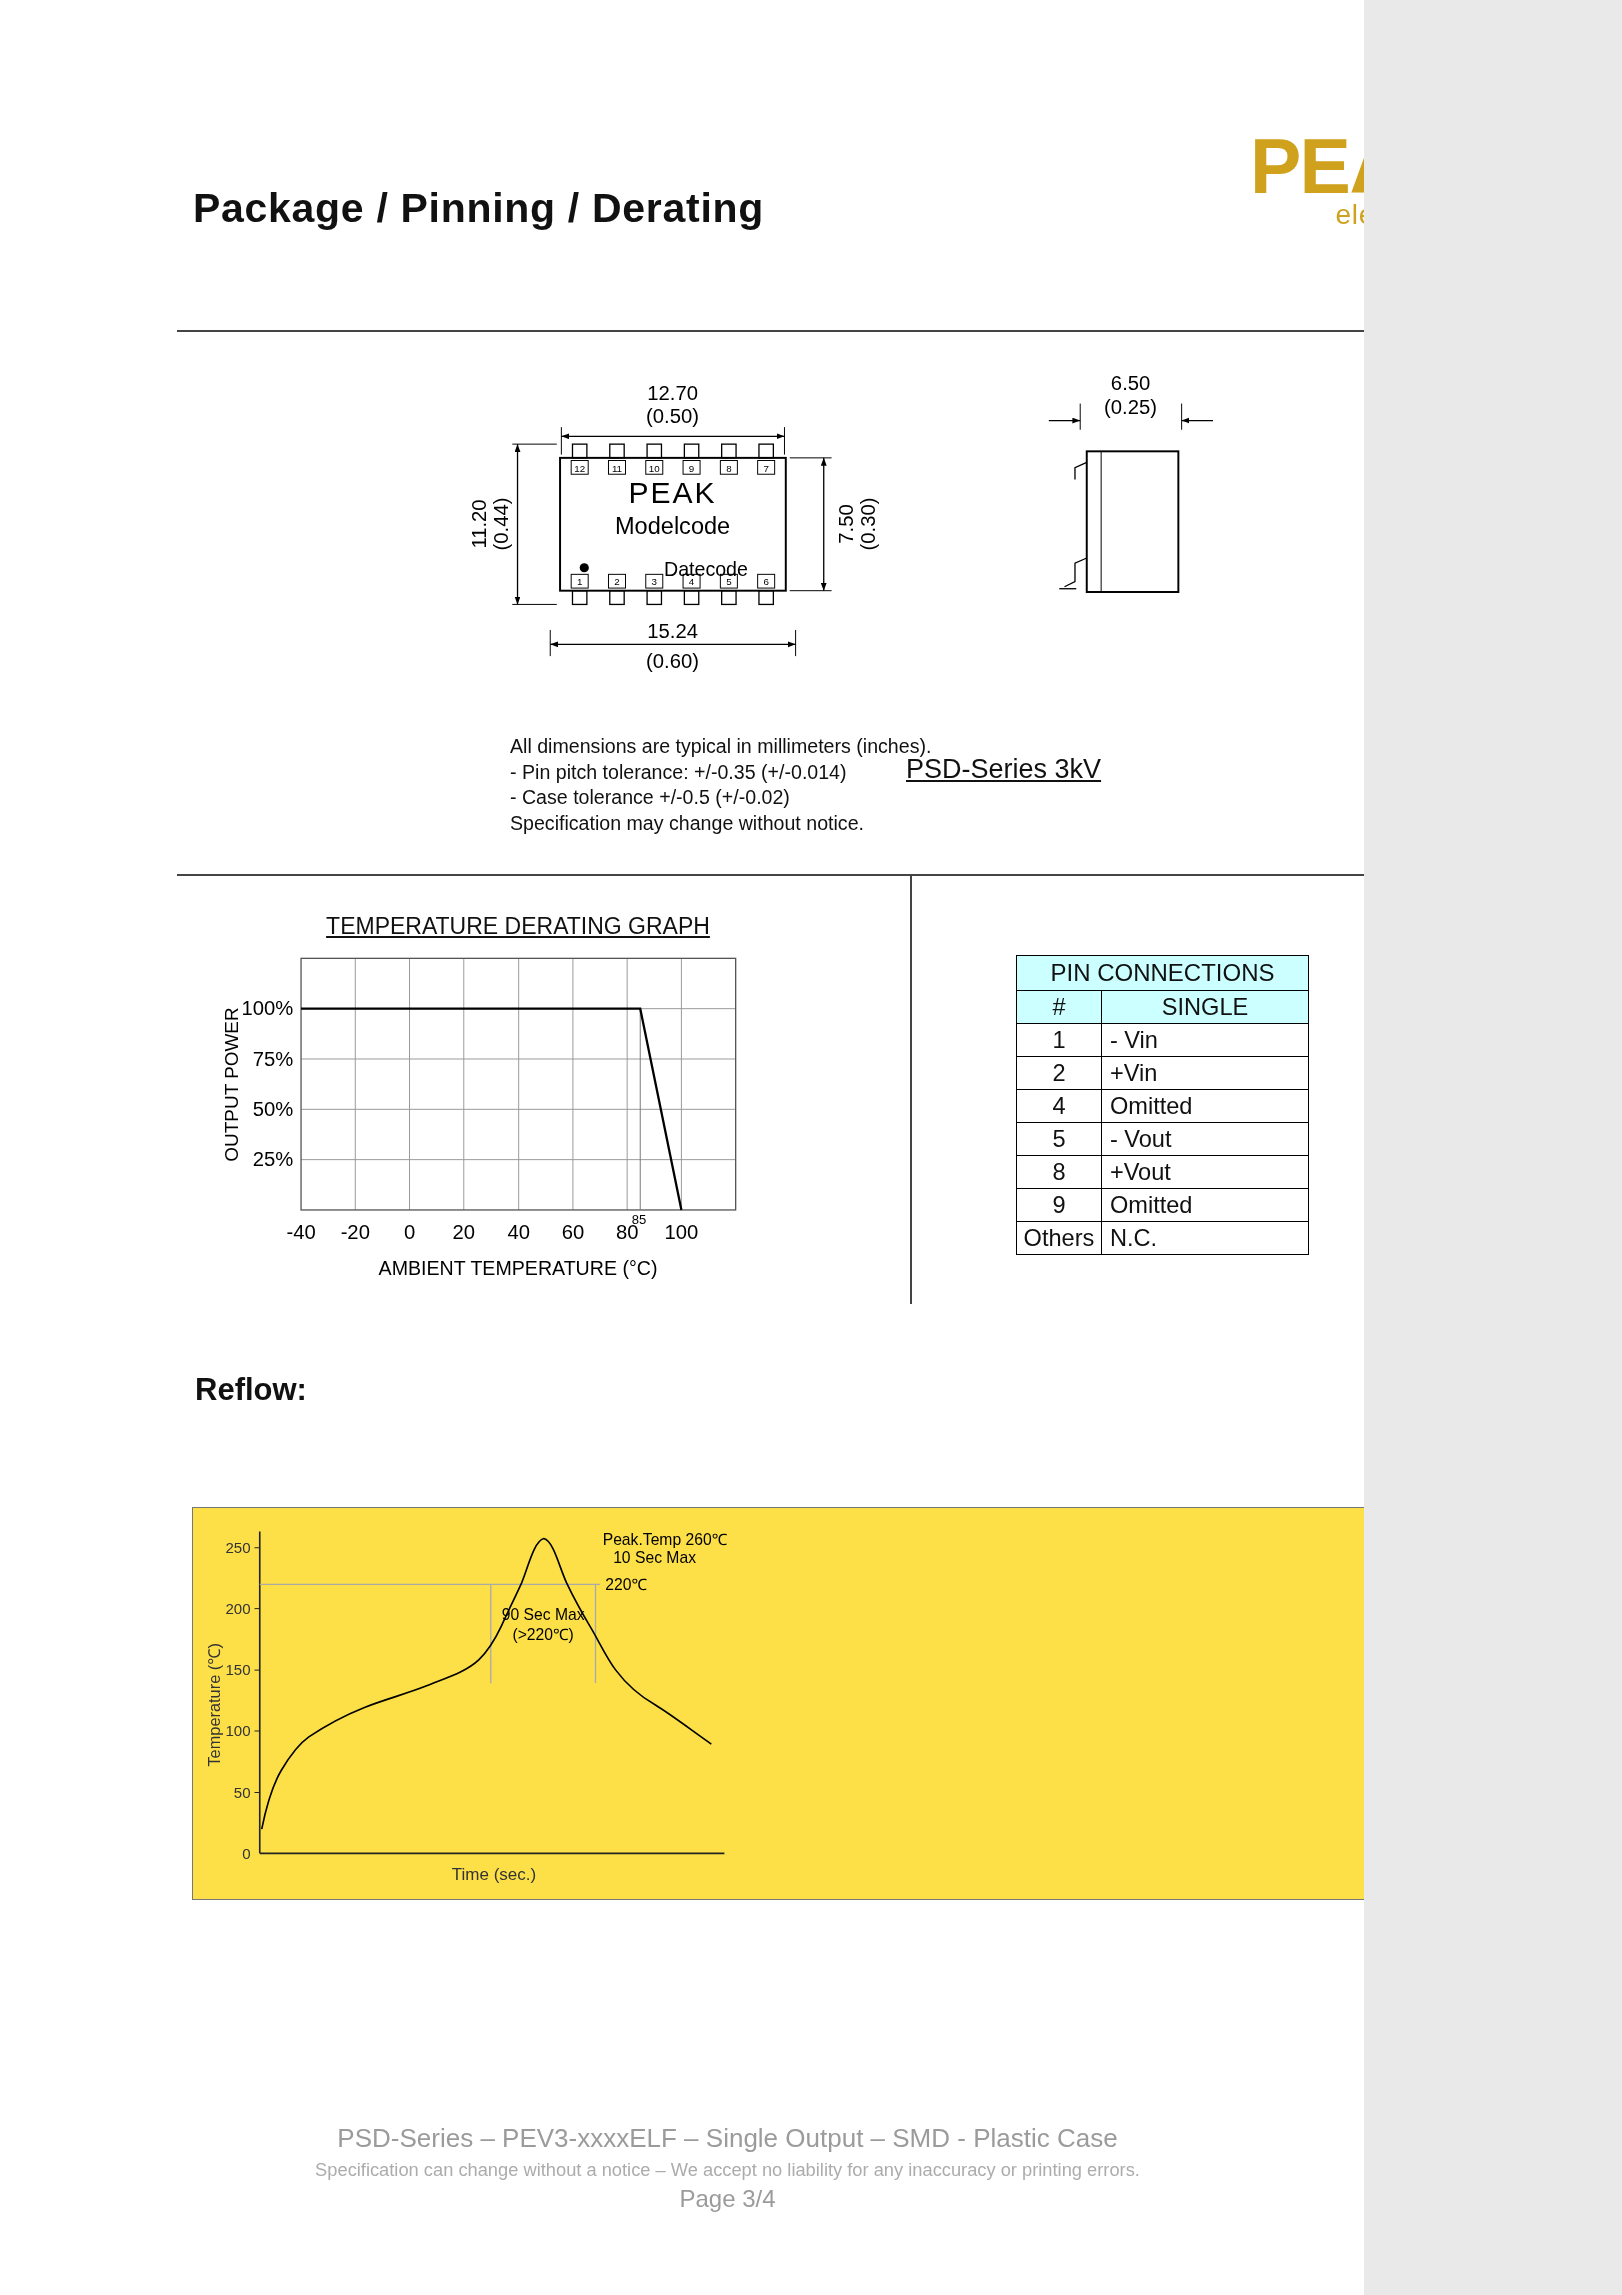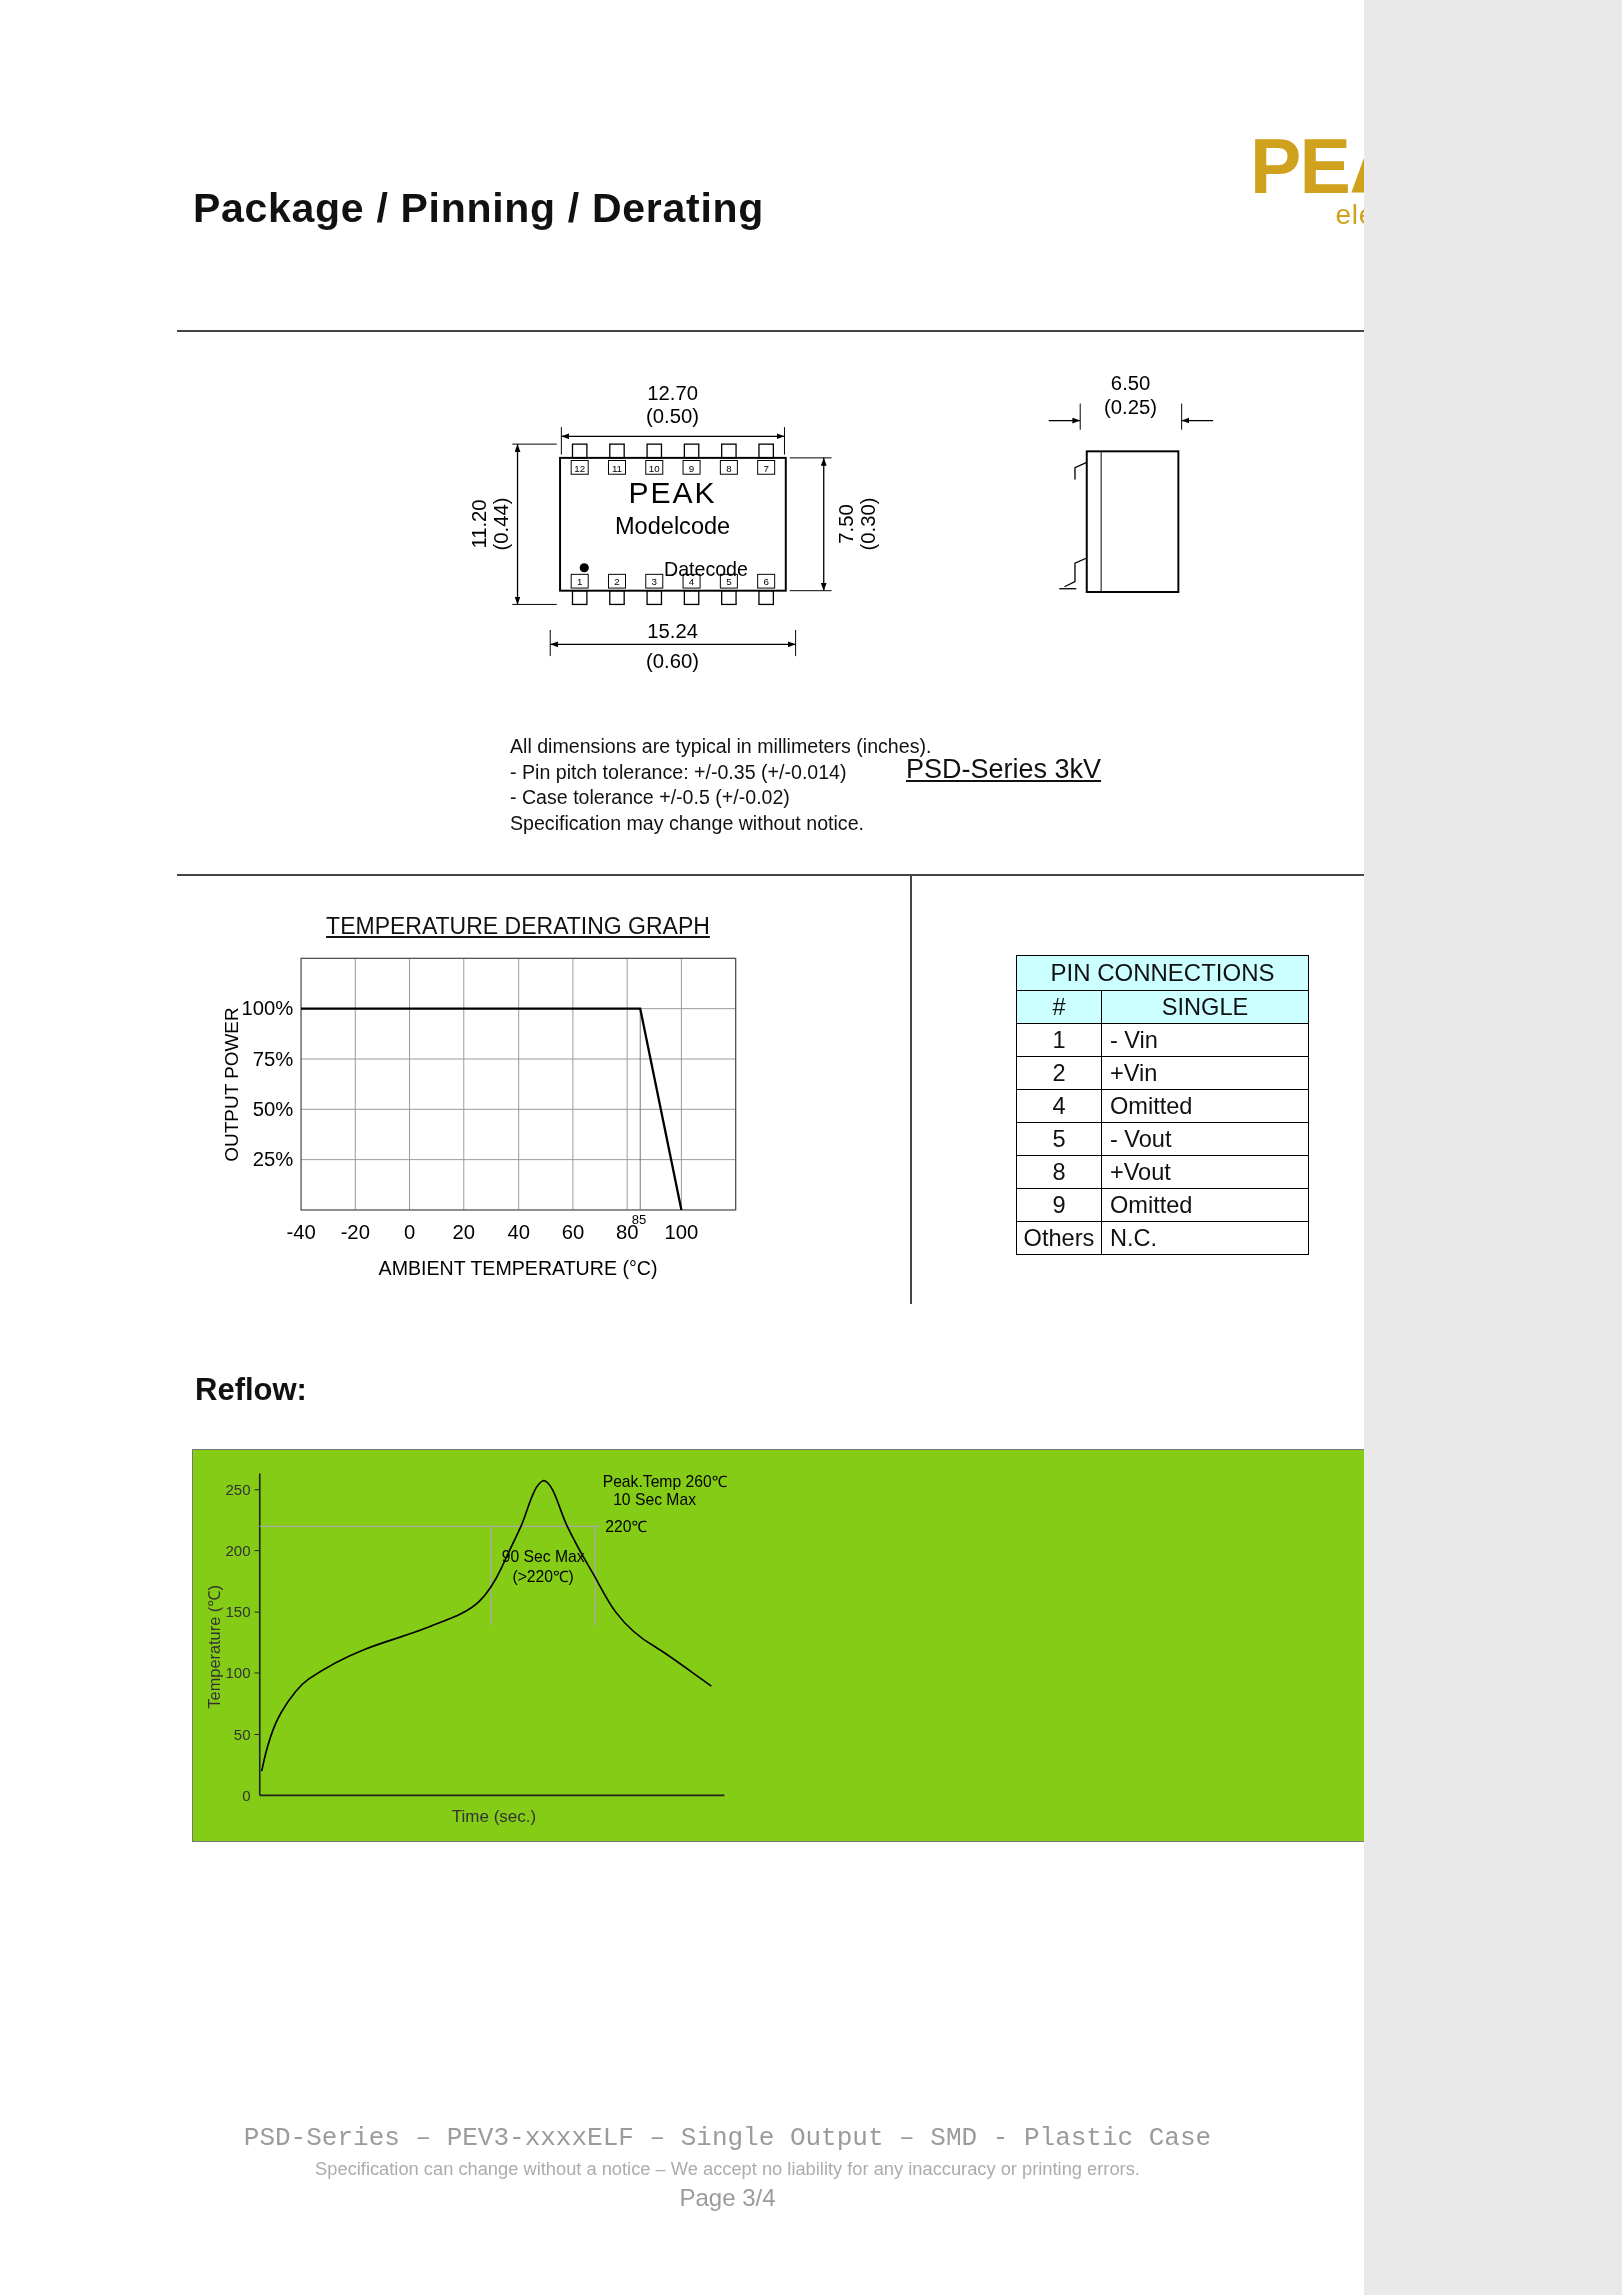--- a/index.html
+++ b/index.html
@@ -32,25 +32,25 @@
   .derating { position:absolute; left:183px; top:942px; }
 
   .pins { position:absolute; left:1016px; top:955px; border-collapse:collapse; font-size:23.6px; table-layout:fixed; background:#fff; }
   .pins td { border:1.3px solid #000; height:33px; }
   .pins .c-num { width:85px; text-align:center; }
   .pins .c-val { width:207px; text-align:left; padding-left:7.9px; }
   .pins tr.t td { background:var(--table_header_bg,#CCFFFF); text-align:center; font-size:24px; height:35px; padding-left:0; }
   .pins tr.h td { background:var(--table_header_bg,#CCFFFF); text-align:center; padding-left:0; }
 
   .reflow-heading { position:absolute; left:195px; top:1372px; font-size:31px; font-weight:bold; }
-  .reflow-box { position:absolute; left:192px; top:1449px; width:1269px; height:393px; border:1.3px solid #777; background:#84cc16; }
+  .reflow-box { position:absolute; left:192px; top:1507px; width:1269px; height:393px; border:1.3px solid #777; background:#fde047; }
   .reflow-box svg { display:block; width:100%; height:100%; }
 
   .footer { position:absolute; left:60px; top:2123px; width:1335px; text-align:center; color:var(--footer_gray,#9B9B9B); }
-  .footer .f1 { font-size:26px;font-family:Liberation Mono, monospace; }
+  .footer .f1 { font-size:26px; }
   .footer .f2 { font-size:18.3px; margin-top:5.2px; color:#ACACAC; }
   .footer .f3 { font-size:24px; margin-top:4px; }
 </style>
 </head>
 <body>
 
 <div class="page">
 
   <div class="title">Package / Pinning / Derating</div>
 

